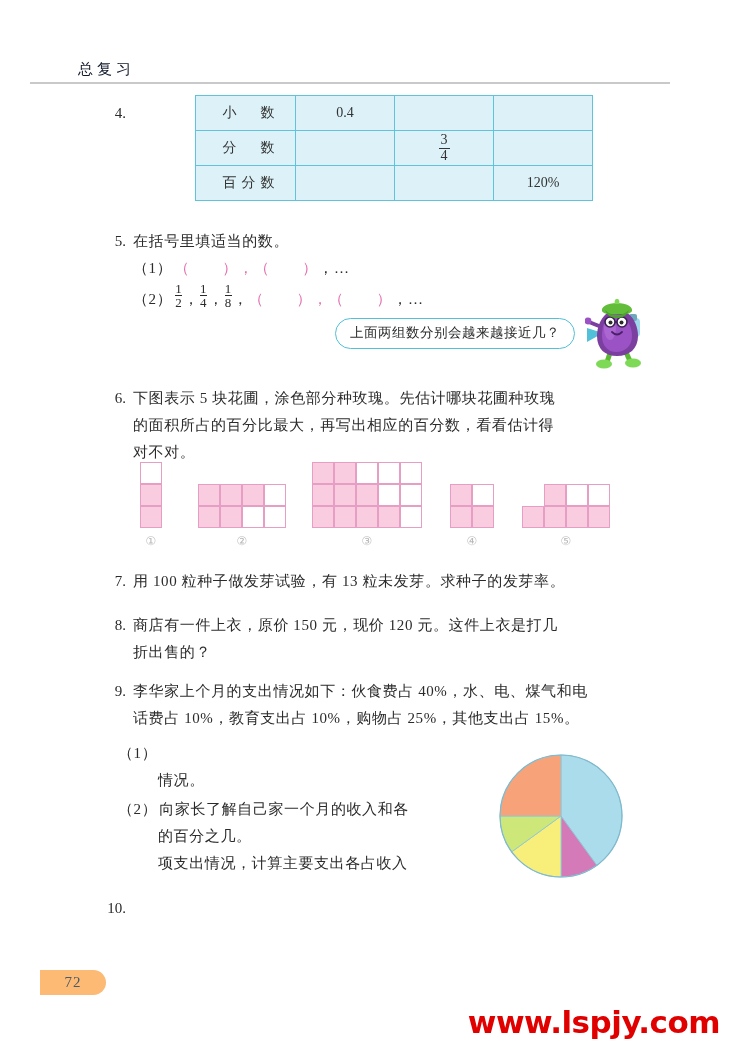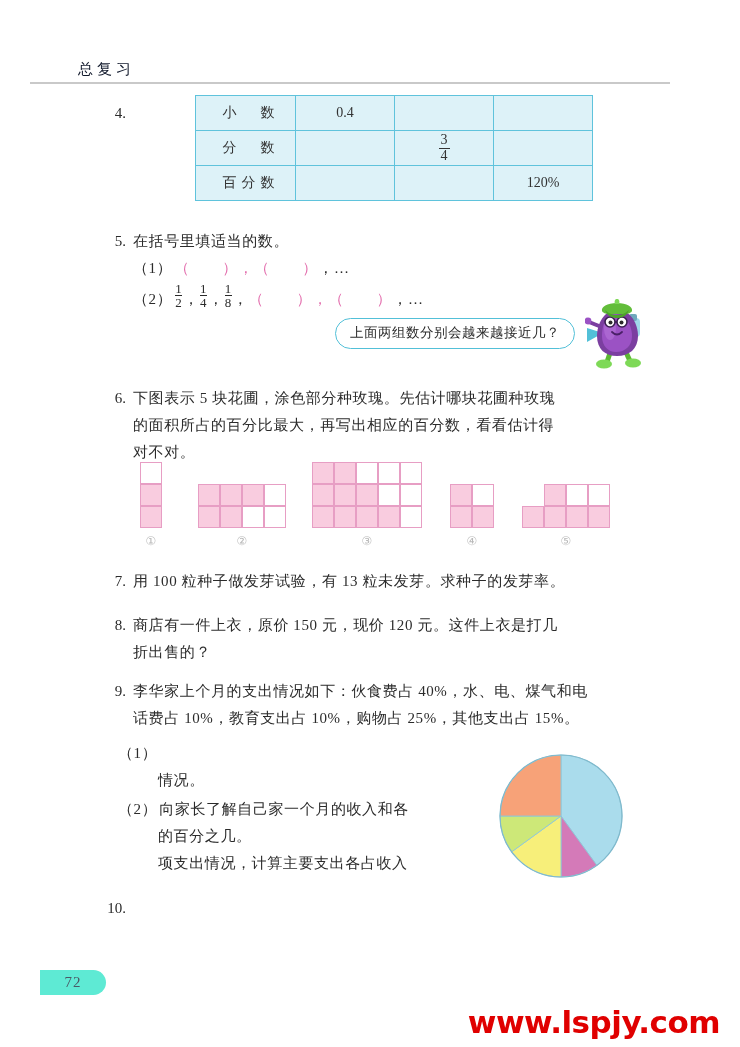--- a/index.html
+++ b/index.html
@@ -194,21 +194,21 @@
     height: 128px;
   }
 
   
   .page-num {
     position: absolute;
     left: 40px;
     top: 970px;
     width: 66px;
     height: 25px;
-    background: #5eead4;
+    background: #fdba74;
     border-radius: 0 13px 13px 0;
     color: #4a5a66;
     font-size: 15px;
     line-height: 25px;
     text-align: center;
     letter-spacing: 1px;
   }
   .watermark {
     position: absolute;
     right: 20px;

